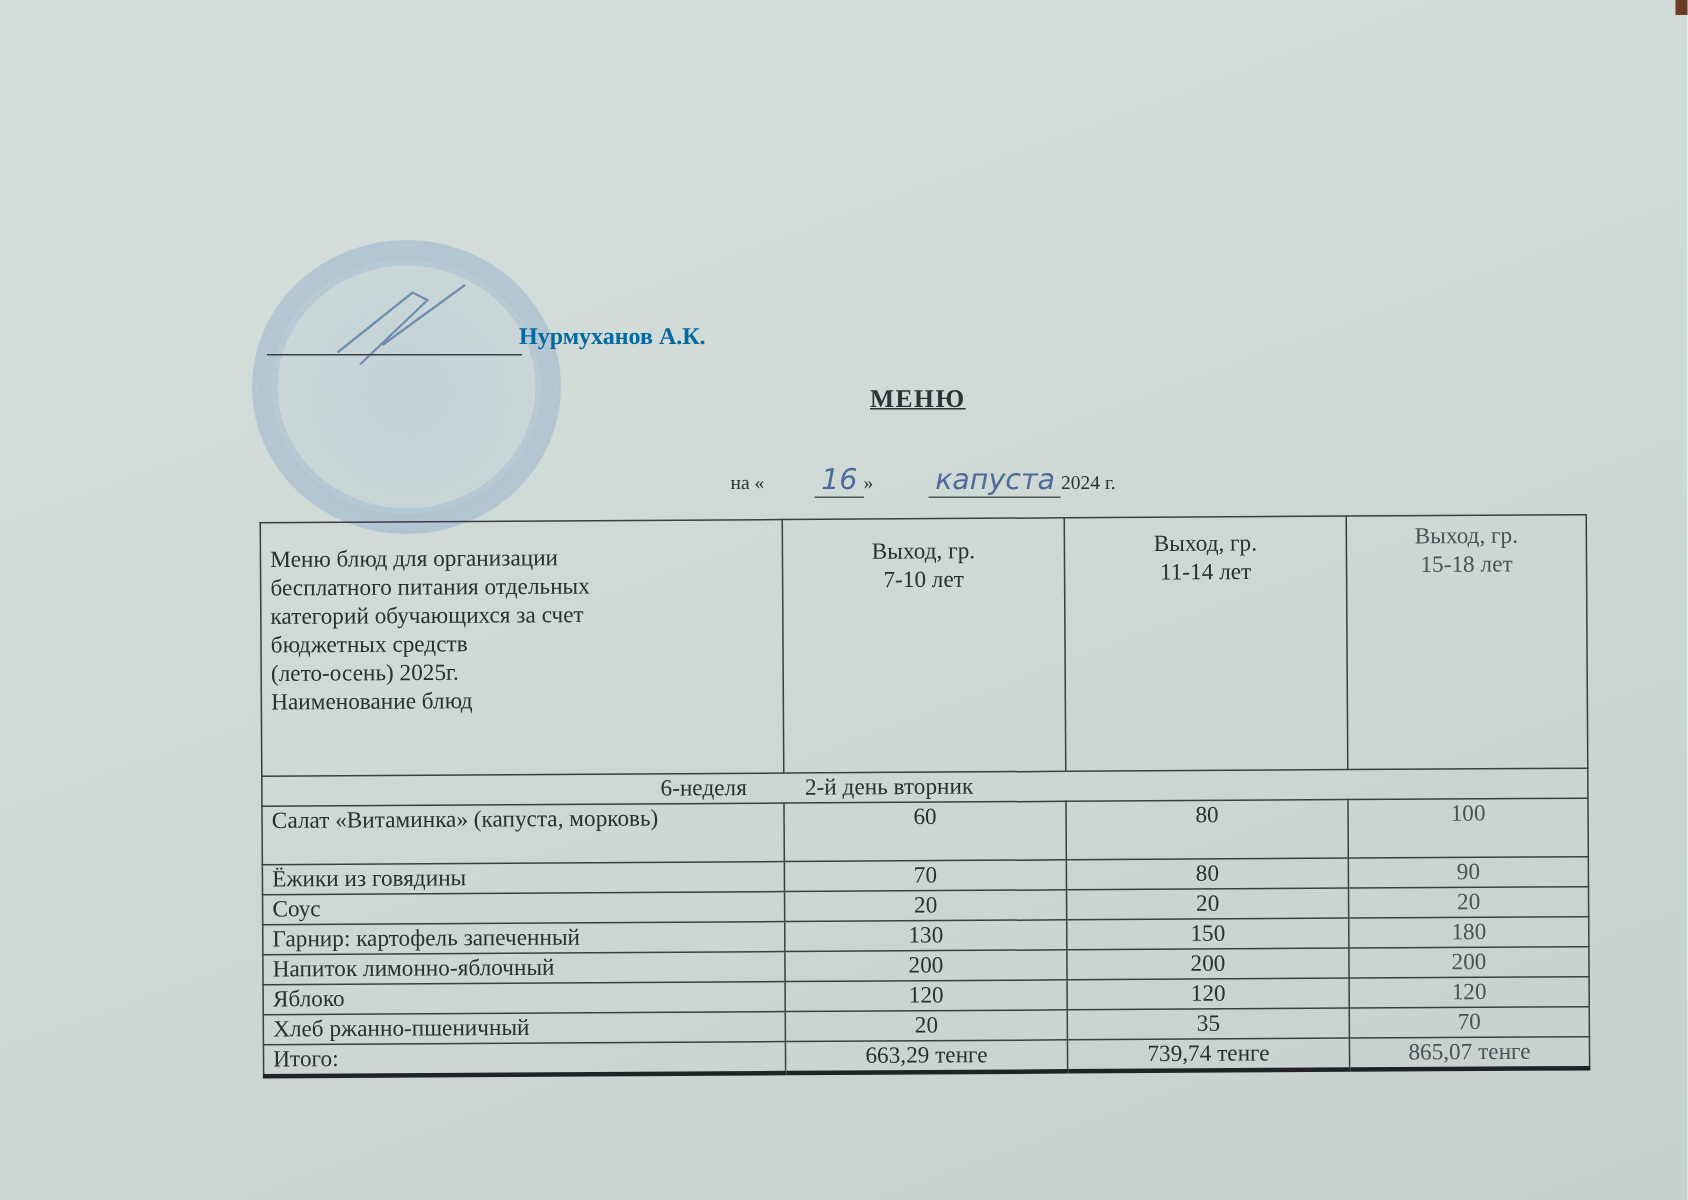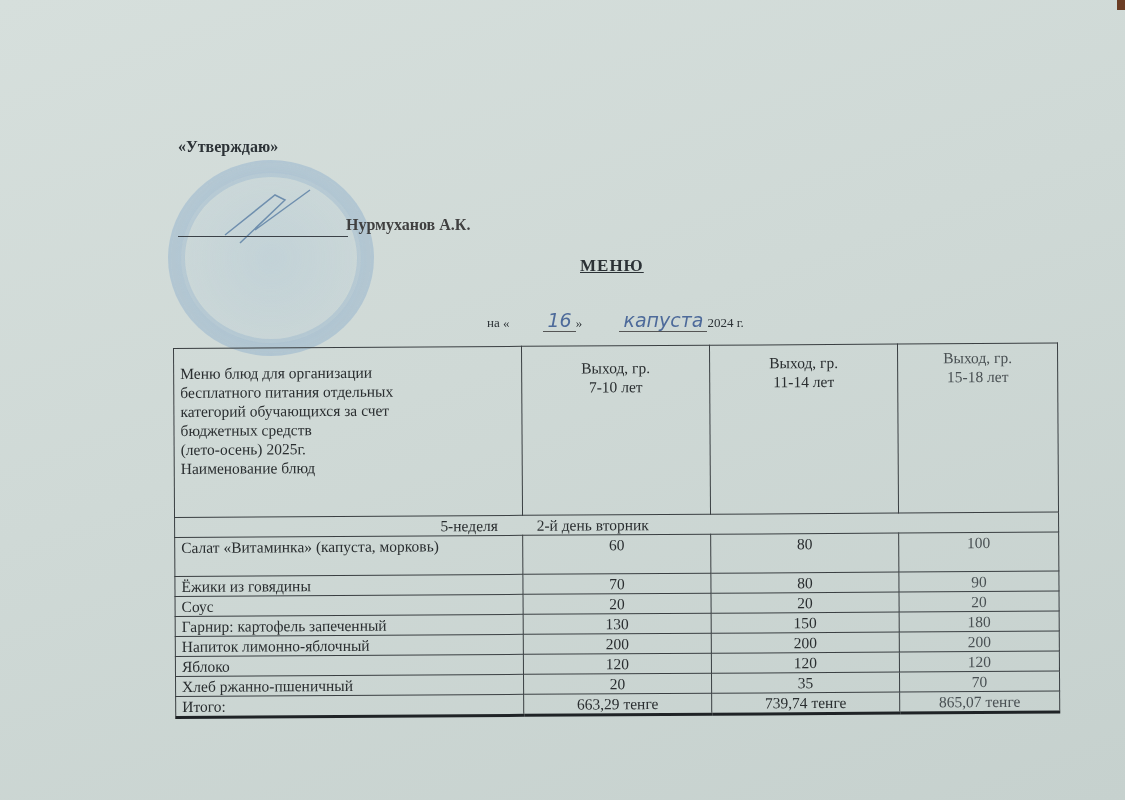--- a/index.html
+++ b/index.html
@@ -6,21 +6,21 @@
   body {
     width:1125px; height:800px; overflow:hidden; position:relative;
     background: linear-gradient(160deg, #d6dfdc 0%, #cfd9d6 45%, #c6d1ce 100%);
     font-family: "Liberation Serif", "DejaVu Serif", serif;
     color:#2a2e2f;
   }
   .corner-mark { position:absolute; right:0; top:0; width:8px; height:10px; background:#6b3d24; }
   .approve { position:absolute; left:178px; top:137px; font-size:16px; font-weight:bold; line-height:20px; color:#2c3236; }
   .approve .line2 { white-space:pre; }
   .sign-line { position:absolute; left:178px; top:236px; width:170px; border-bottom:1px solid #3b4147; }
-  .signer { position:absolute; left:346px; top:216px; font-size:16px; font-weight:bold; color:#404040; }
+  .signer { position:absolute; left:346px; top:216px; font-size:16px; font-weight:bold; color:#0369a1; }
   .stamp {
     position:absolute; left:168px; top:160px; width:200px; height:190px; border-radius:50%;
     border:3px solid rgba(120,160,200,0.35);
     box-shadow: inset 0 0 0 10px rgba(120,160,200,0.10), inset 0 0 0 14px rgba(120,160,200,0.25);
     background: radial-gradient(circle, rgba(150,185,215,0.25) 0%, rgba(150,185,215,0.12) 60%, rgba(150,185,215,0) 70%);
   }
   .signature { position:absolute; left:215px; top:185px; width:120px; height:60px; }
   .title { position:absolute; left:580px; top:256px; font-size:17px; font-weight:bold; text-decoration:underline; letter-spacing:1px; color:#2c3236;text-align:center; }
   .date { position:absolute; left:487px; top:309px; font-size:13px; color:#2c3236; white-space:nowrap; }
   .date .hand { font-family:"DejaVu Sans", sans-serif; font-style:italic; color:#4d6a9a; font-size:19px; }
@@ -45,21 +45,20 @@
 <body>
 
 <div class="corner-mark"></div>
 
 <div class="stamp"></div>
 <svg class="signature" viewBox="0 0 120 60">
   <path d="M10 50 L60 10 L70 15 L25 58 M40 45 L95 5" stroke="#6f8fae" stroke-width="1.5" fill="none"></path>
 </svg>
 
 <div class="approve">
-  <div>«Утверждаю»</div>
 </div>
 <div class="sign-line"></div>
 <div class="signer">Нурмуханов А.К.</div>
 
 <div class="title">МЕНЮ</div>
 
 <div class="date">
   <span>на «</span><span class="u"><span class="hand">16</span></span><span>»</span>
   <span class="u"><span class="hand">капуста</span></span><span>2024 г.</span>
 </div>
@@ -83,21 +82,21 @@
       <div>Выход, гр.</div>
       <div>11-14 лет</div>
     </td>
     <td class="num faint" style="padding-top:4px">
       <div>Выход, гр.</div>
       <div>15-18 лет</div>
     </td>
   </tr>
   <tr class="week">
     <td colspan="4">
-      <span>5-неделя</span>
+      <span>6-неделя</span>
       &nbsp;&nbsp;&nbsp;&nbsp;&nbsp;&nbsp;&nbsp;&nbsp;
       <span>2-й день вторник</span>
     </td>
   </tr>
   <tr>
     <td style="height:38px">Салат «Витаминка» (капуста, морковь)</td>
     <td class="num">60</td>
     <td class="num">80</td>
     <td class="num faint">100</td>
   </tr>

